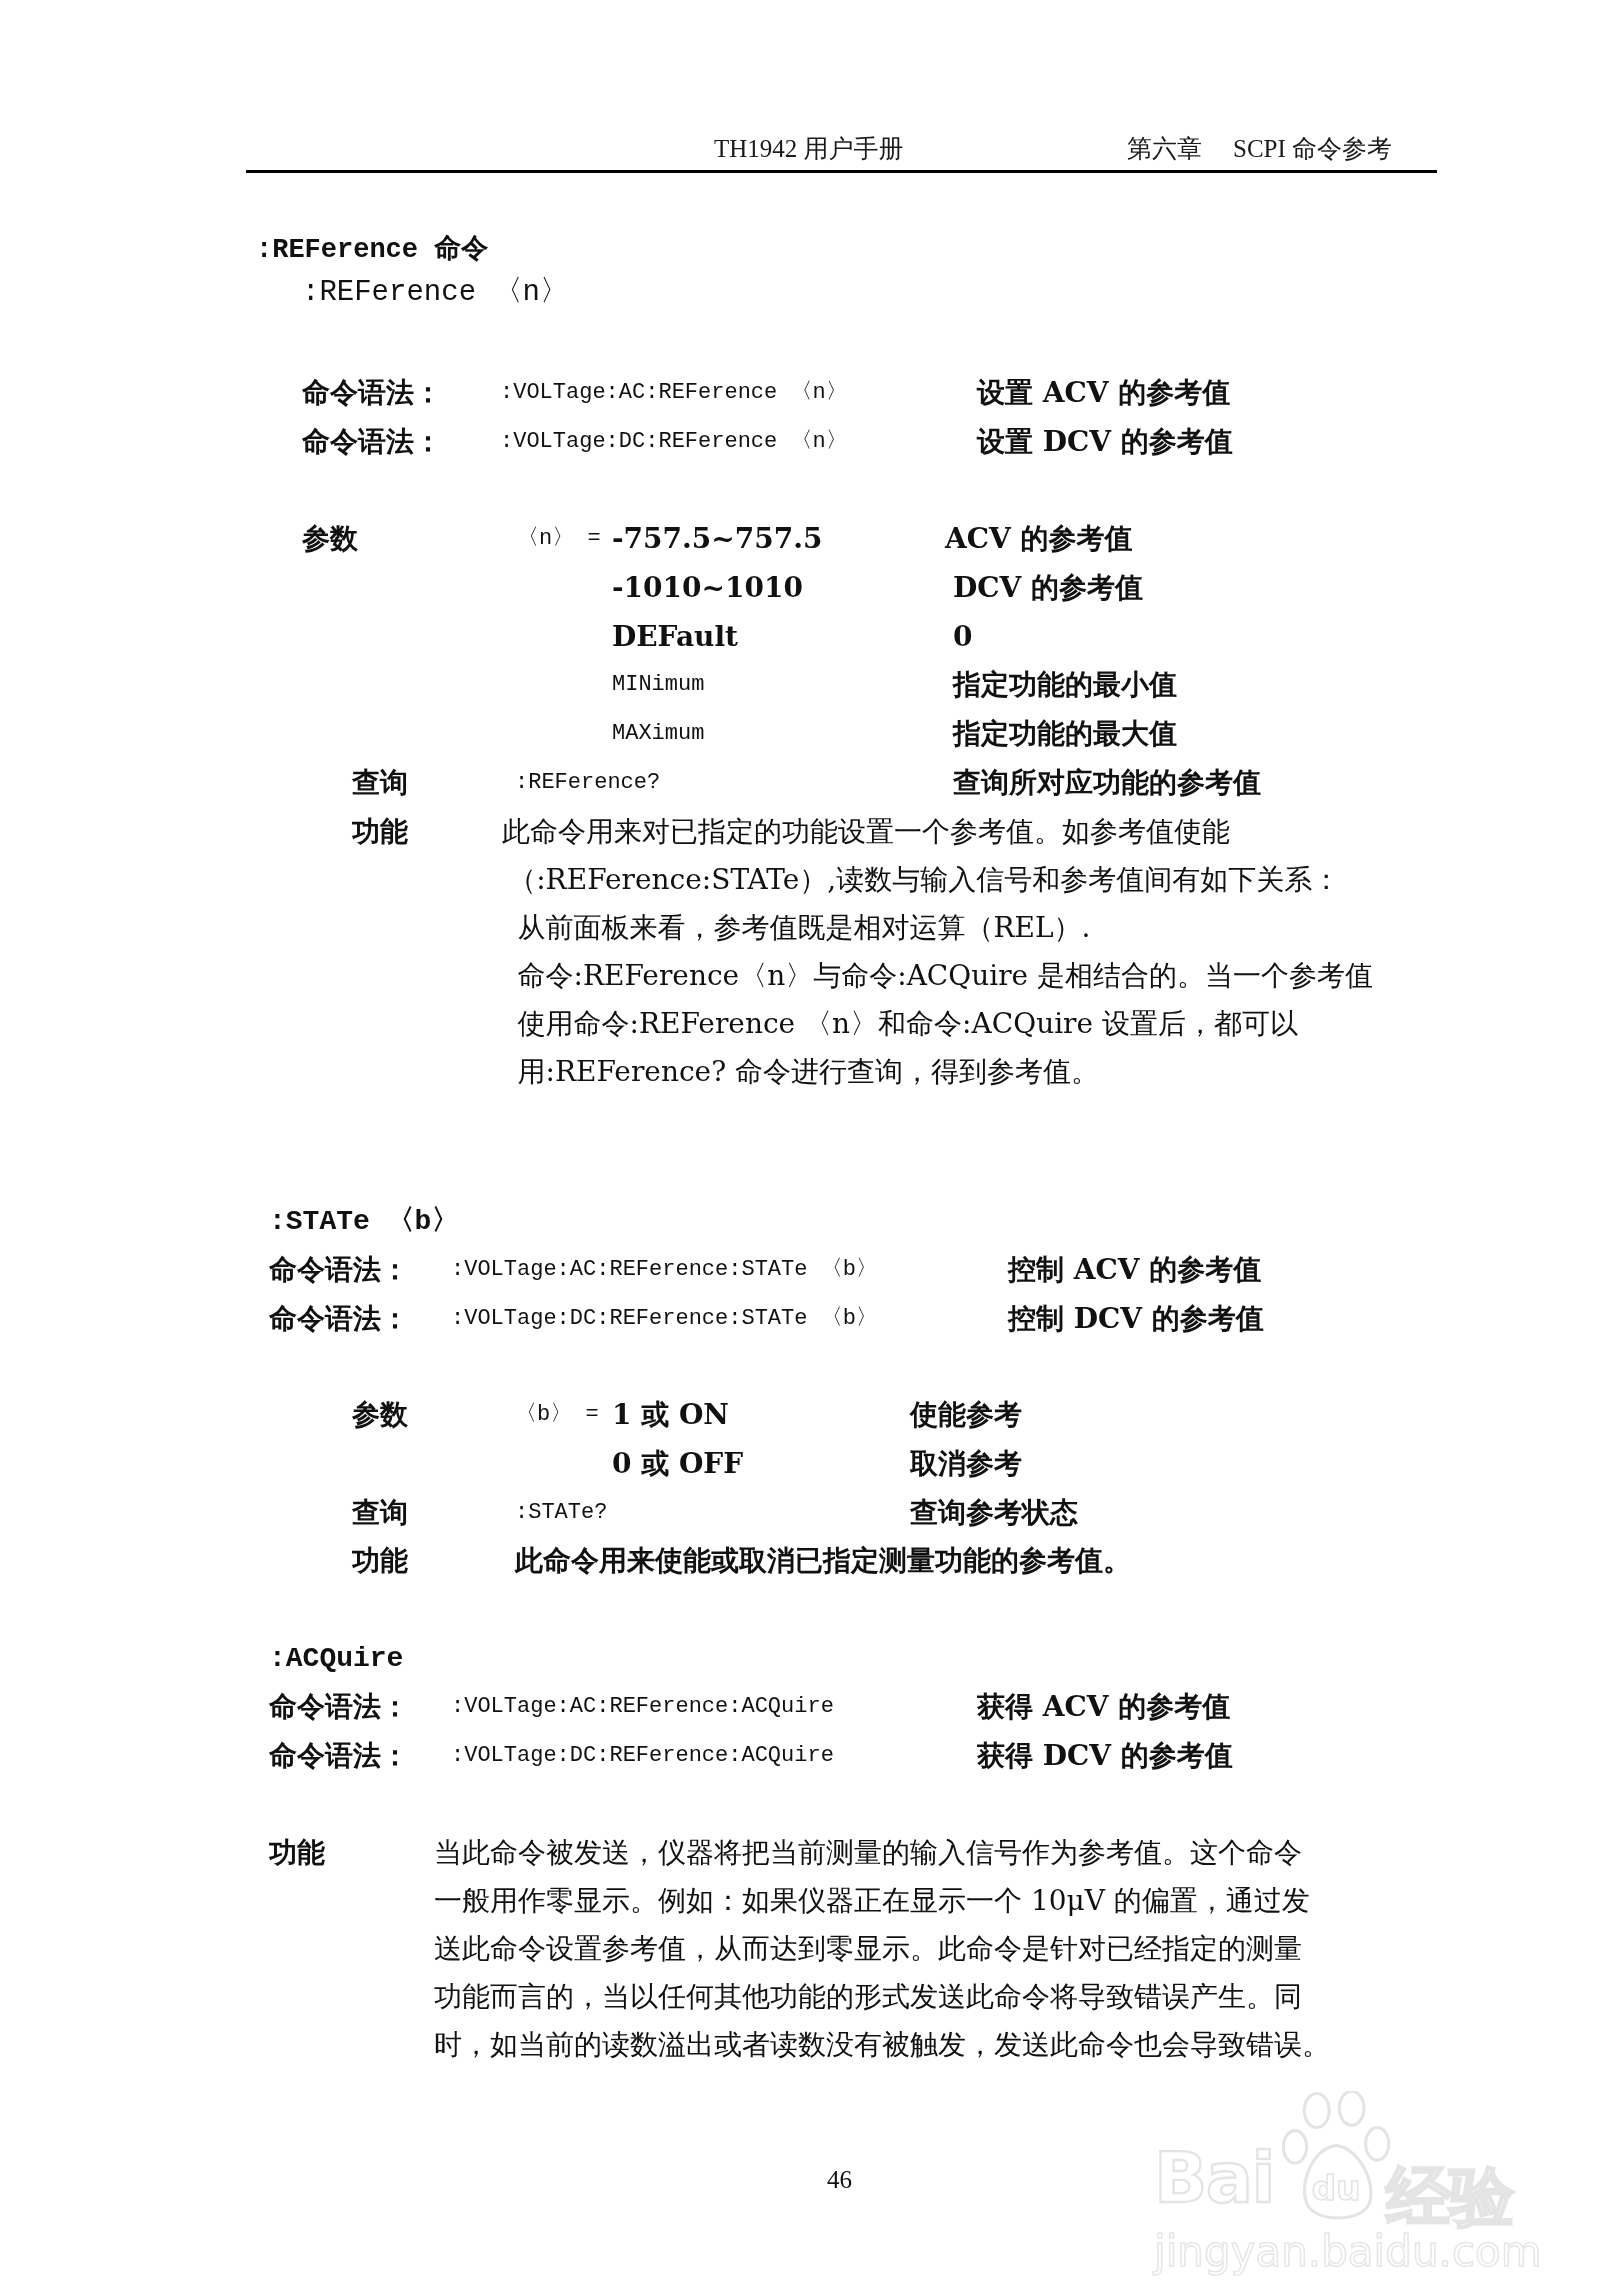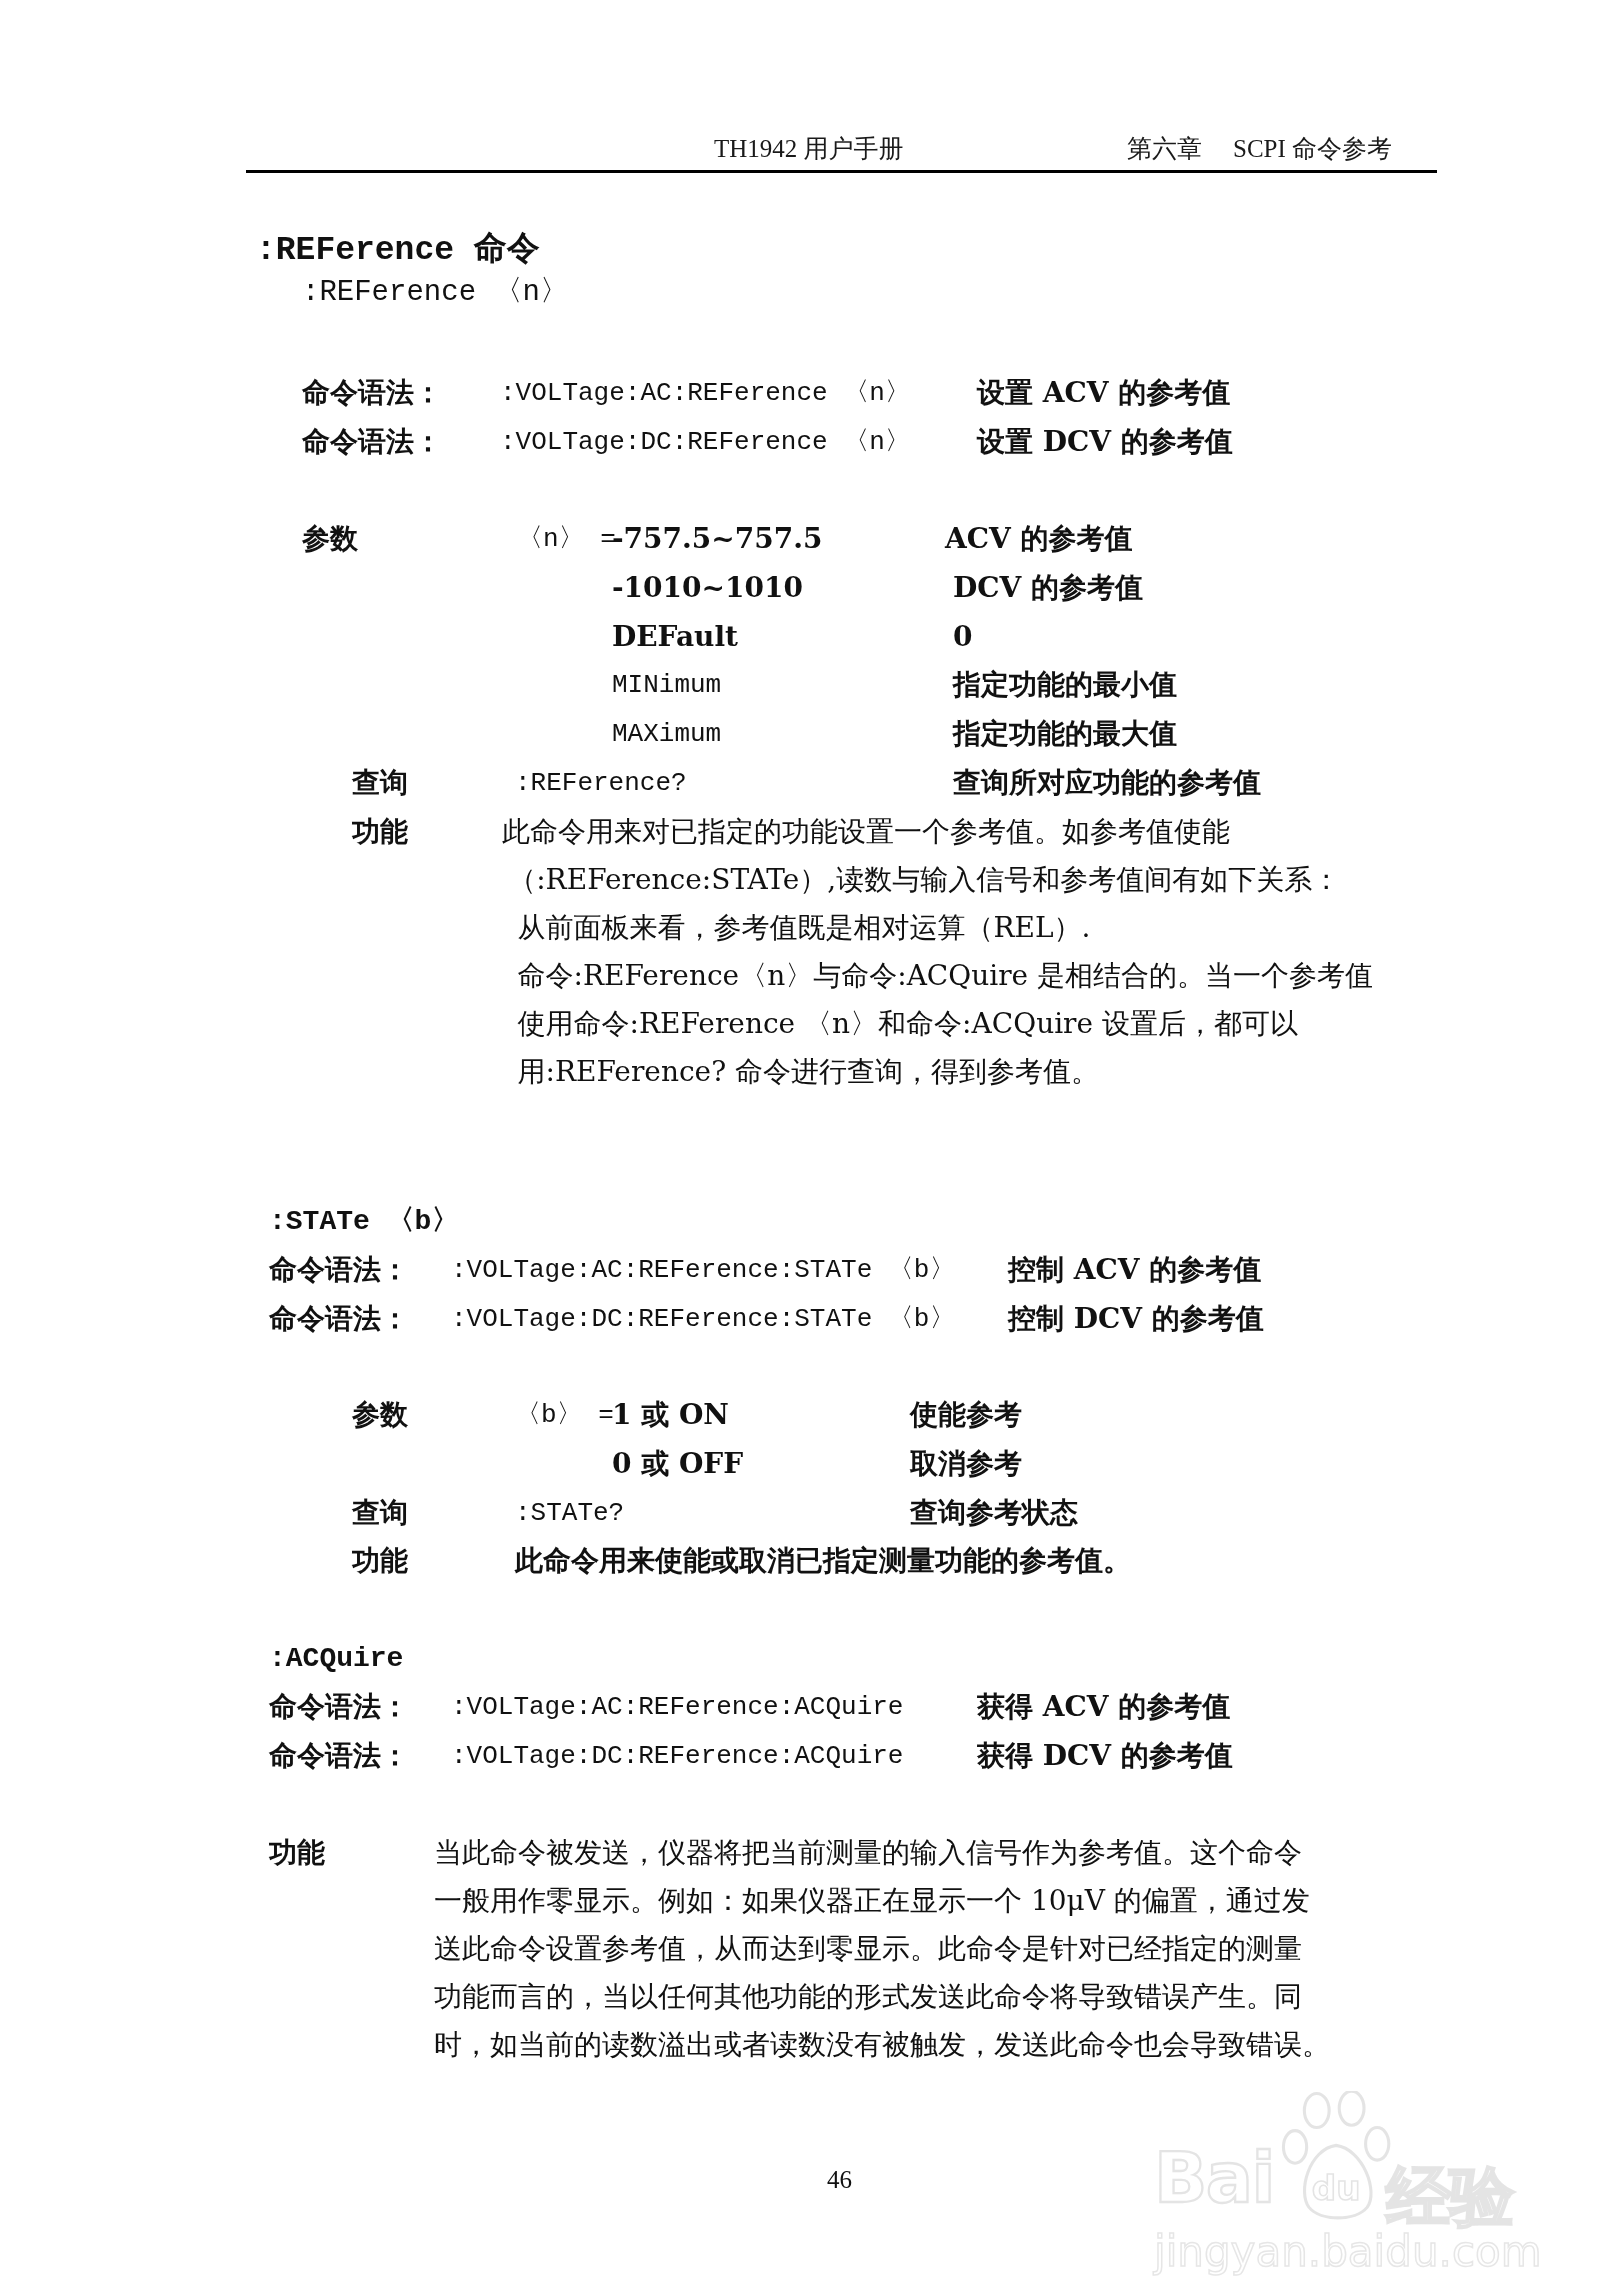--- a/index.html
+++ b/index.html
@@ -4,26 +4,26 @@
 <style>
   html, body { margin: 0; padding: 0; background: #ffffff; }
   body {
     width: 1616px; height: 2284px; position: relative; overflow: hidden;
     color: #111111;
     font-family: "DejaVu Serif", "Liberation Serif", serif;
   }
   .abs { position: absolute; white-space: nowrap; }
   .hdr { font-family: "Liberation Serif", "DejaVu Serif", serif; font-size: 25px; line-height: 31px; color: #1a1a1a; }
   .rule { position: absolute; left: 246px; top: 170px; width: 1191px; height: 3.1px; background: #000; }
-  .h1 { font-family: "Liberation Mono", "DejaVu Sans Mono", monospace; font-weight: bold; font-size: 33px; line-height: 37px; }
+  .h1 { font-family: "Liberation Mono", "DejaVu Sans Mono", monospace; font-weight: bold; font-size: 27px; line-height: 37px; }
   .h1 .cn { font-family: "DejaVu Serif", serif; font-weight: bold; }
   .h2 { font-family: "Liberation Mono", "DejaVu Sans Mono", monospace; font-size: 29px; line-height: 34px; }
   .h3 { font-family: "Liberation Mono", "DejaVu Sans Mono", monospace; font-weight: bold; font-size: 28px; line-height: 34px; }
   .t { font-size: 28px; line-height: 34px; font-weight: bold; }
-  .mono { font-family: "Liberation Mono", "DejaVu Sans Mono", monospace; font-size: 26px; line-height: 34px; }
+  .mono { font-family: "Liberation Mono", "DejaVu Sans Mono", monospace; font-size: 22px; line-height: 34px; }
   .para { position: absolute; font-size: 28px; line-height: 48px; white-space: normal; text-align: justify; }
   .para div { white-space: nowrap; }
   .pno { font-family: "Liberation Serif", serif; font-size: 25px; }
   .wm { position: absolute; left: 1154px; top: 2091px; width: 380px; height: 186px; opacity: 0.55; }
   .wm .b { position: absolute; left: 0; top: 46px; font-family: "DejaVu Sans", sans-serif; font-weight: bold; font-size: 70px; color: #fff; -webkit-text-stroke: 2.3px #cfcfcf; letter-spacing: -1.5px; }
   .wm .j { position: absolute; left: 0; top: 136px; font-family: "DejaVu Sans", sans-serif; font-size: 42px; color: #fff; -webkit-text-stroke: 1.5px #d2d2d2; }
   .wm .paw { position: absolute; left: 124px; top: 0px; }
 </style>
 </head>
 <body>

